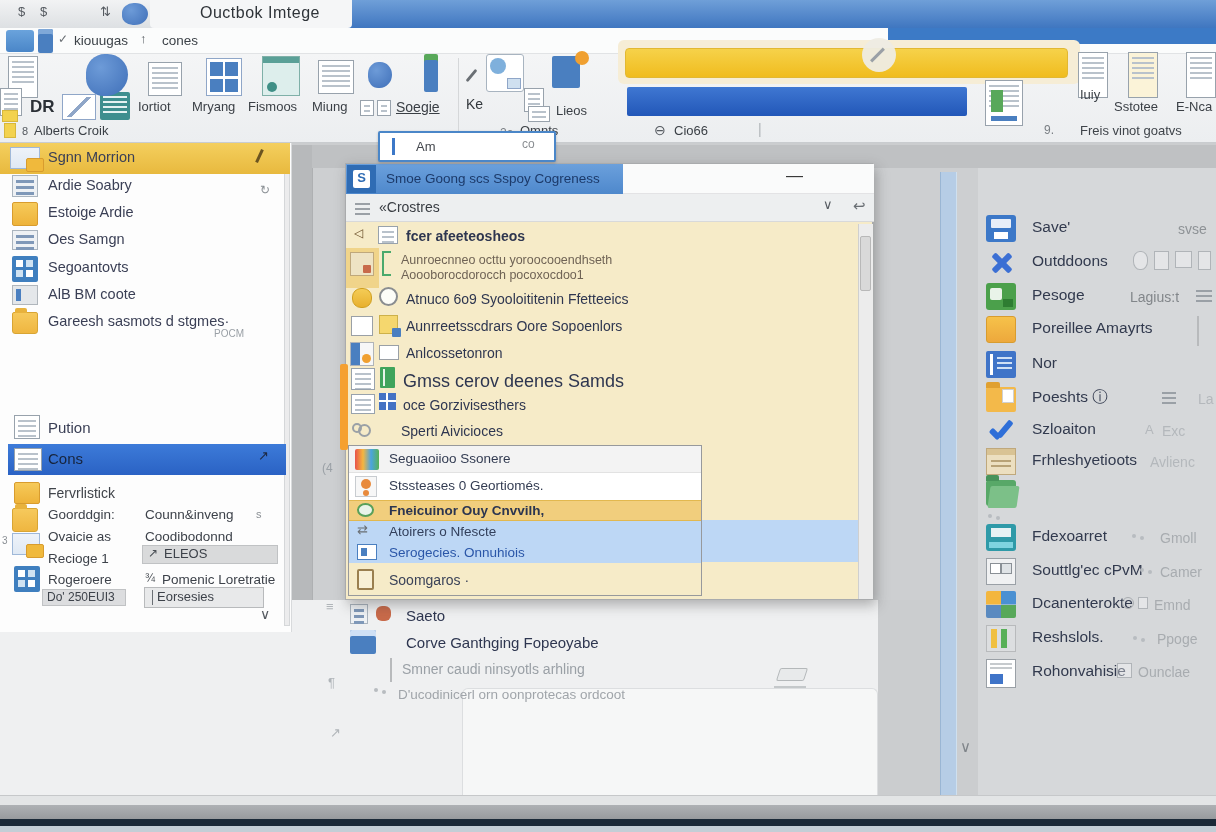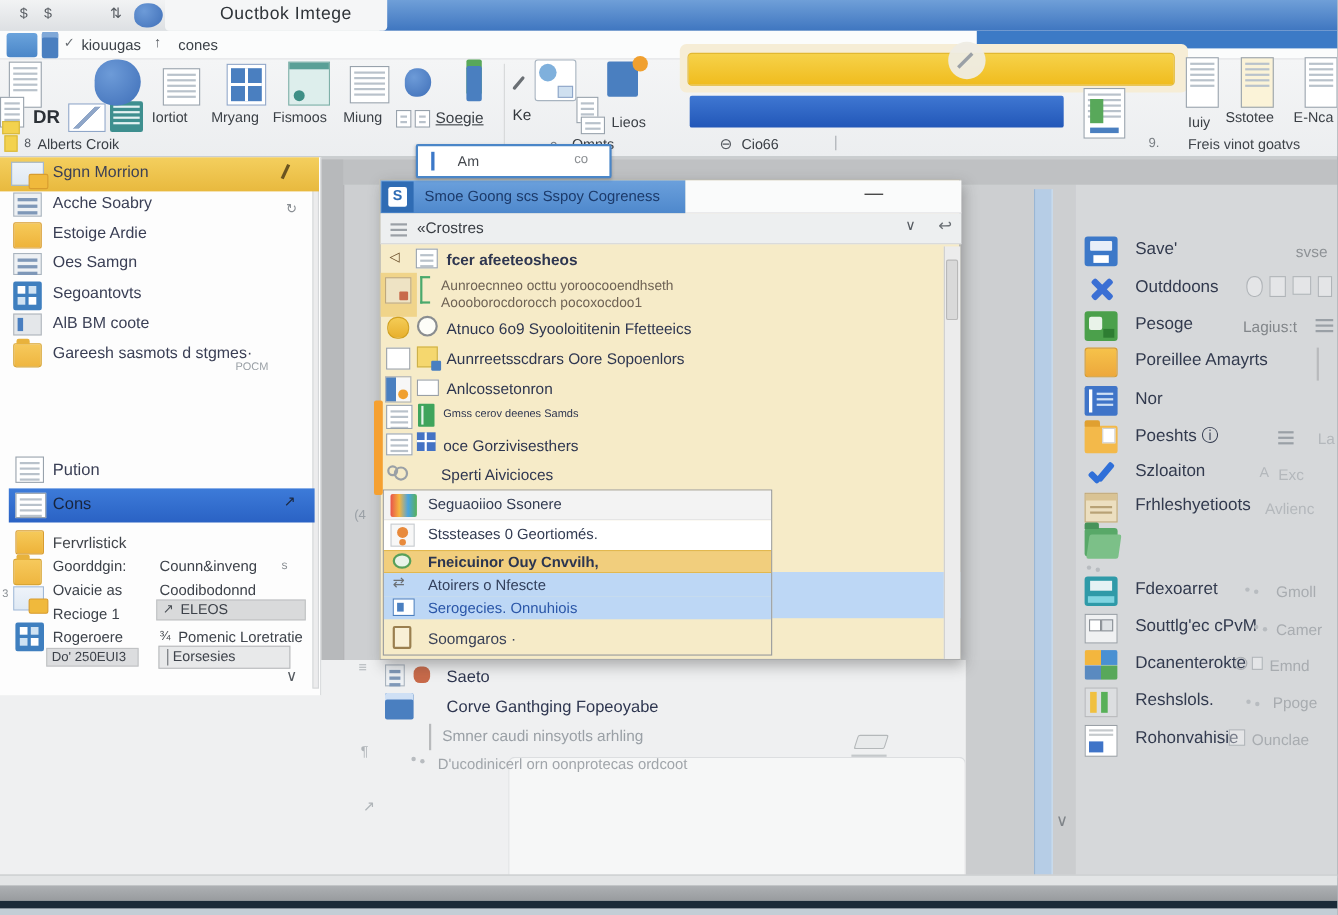--- a/index.html
+++ b/index.html
@@ -172,21 +172,21 @@
   <div class="ab" style="left:862px;top:38px;width:34px;height:34px;background:rgba(238,236,228,.95);border-radius:50%;"></div>
   <div class="ab" style="left:876px;top:46px;width:3px;height:18px;background:#9aa0a6;transform:rotate(45deg);"></div>
   <div class="ab" style="left:627px;top:87px;width:340px;height:29px;background:linear-gradient(#3f77d2,#2257b8);border-radius:2px;"></div>
 
   <div class="ab lines" style="left:985px;top:80px;width:38px;height:46px;"></div>
   <div class="ab" style="left:991px;top:90px;width:12px;height:22px;background:#58a85a;"></div>
   <div class="ab" style="left:991px;top:116px;width:26px;height:5px;background:#4a7fc0;"></div>
   <div class="ab lines" style="left:1078px;top:52px;width:30px;height:46px;"></div>
   <div class="ab lines" style="left:1128px;top:52px;width:30px;height:46px;background:#fbf3d8;"></div>
   <div class="ab lines" style="left:1186px;top:52px;width:30px;height:46px;"></div>
-  <div class="tx" style="left:1080px;top:104px;font-size:13px;color:#3a3f45;">Iuiy</div>
+  <div class="tx" style="left:1080px;top:88px;font-size:13px;color:#3a3f45;">Iuiy</div>
   <div class="tx" style="left:1114px;top:100px;font-size:13px;color:#3a3f45;">Sstotee</div>
   <div class="tx" style="left:1176px;top:100px;font-size:13px;color:#3a3f45;">E-Nca</div>
   <div class="tx" style="left:1044px;top:124px;font-size:12px;color:#7a7f84;">9.</div>
   <div class="tx" style="left:1080px;top:124px;font-size:13px;color:#3f444a;">Freis vinot goatvs</div>
 
   <div class="ab" style="left:4px;top:123px;width:12px;height:15px;background:#f3d24e;border:1px solid #d8b83c;"></div>
   <div class="tx" style="left:22px;top:125px;font-size:11px;color:#555a60;">8</div>
   <div class="tx" style="left:34px;top:124px;font-size:13px;color:#3b4046;">Alberts Croik</div>
   <div class="tx" style="left:520px;top:124px;font-size:13px;color:#3b4046;">Omnts</div>
   <div class="tx" style="left:654px;top:122px;font-size:14px;color:#555a60;">⊖</div>
@@ -208,21 +208,21 @@
   <div class="tx" style="left:330px;top:726px;font-size:13px;color:#b0b5b9;">↗</div>
 
   <div class="ab" style="left:0;top:143px;width:292px;height:489px;background:#fdfdfd;border-right:1px solid #d8dadc;z-index:5;"></div>
   <div class="ab" style="left:284px;top:148px;width:6px;height:478px;background:#ececed;border:1px solid #d5d7d9;z-index:6;"></div>
 
   <div class="ab" style="left:0;top:143px;width:290px;height:31px;background:linear-gradient(#f4cf5e,#e8b93e);z-index:6;"></div>
   <div class="ab" style="left:258px;top:149px;width:3px;height:14px;background:#6b5420;transform:rotate(25deg);z-index:7;"></div>
   <div class="ab sic1" style="left:10px;top:147px;width:30px;height:22px;z-index:7;"></div>
   <div class="tx" style="left:48px;top:149px;font-size:14.5px;color:#3a3f55;z-index:7;">Sgnn Morrion</div>
   <div class="ab sic2" style="left:12px;top:175px;width:26px;height:22px;z-index:7;"></div>
-  <div class="tx" style="left:48px;top:177px;font-size:14.5px;color:#3a3f55;z-index:7;">Acche Soabry</div>
+  <div class="tx" style="left:48px;top:177px;font-size:14.5px;color:#3a3f55;z-index:7;">Ardie Soabry</div>
   <div class="ab sic3" style="left:12px;top:202px;width:26px;height:24px;z-index:7;"></div>
   <div class="tx" style="left:48px;top:204px;font-size:14.5px;color:#3a3f55;z-index:7;">Estoige Ardie</div>
   <div class="ab sic2" style="left:12px;top:230px;width:26px;height:20px;z-index:7;"></div>
   <div class="tx" style="left:48px;top:231px;font-size:14.5px;color:#3a3f55;z-index:7;">Oes Samgn</div>
   <div class="ab sic5" style="left:12px;top:256px;width:26px;height:26px;z-index:7;"></div>
   <div class="tx" style="left:48px;top:259px;font-size:14.5px;color:#3a3f55;z-index:7;">Segoantovts</div>
   <div class="ab sic6" style="left:12px;top:285px;width:26px;height:20px;z-index:7;"></div>
   <div class="tx" style="left:48px;top:286px;font-size:14.5px;color:#3a3f55;z-index:7;">AlB BM coote</div>
   <div class="ab sic7" style="left:12px;top:312px;width:26px;height:22px;z-index:7;"></div>
   <div class="tx" style="left:48px;top:313px;font-size:14.5px;color:#3a3f55;z-index:7;">Gareesh sasmots d stgmes·</div>
@@ -298,21 +298,21 @@
     <div class="ab wbox" style="left:5px;top:152px;width:22px;height:20px;"></div>
     <div class="ab note" style="left:33px;top:151px;width:19px;height:19px;"></div>
     <div class="tx" style="left:60px;top:154px;font-size:14px;color:#2e3650;">Aunrreetsscdrars Oore Sopoenlors</div>
 
     <div class="ab split" style="left:4px;top:178px;width:24px;height:24px;"></div>
     <div class="ab wbox" style="left:33px;top:181px;width:20px;height:15px;"></div>
     <div class="tx" style="left:60px;top:181px;font-size:14px;color:#2e3650;">Anlcossetonron</div>
 
     <div class="ab lines" style="left:5px;top:204px;width:24px;height:22px;"></div>
     <div class="ab bookg" style="left:34px;top:203px;width:15px;height:21px;"></div>
-    <div class="tx" style="left:57px;top:207px;font-size:10px;color:#2e3650;">Gmss cerov deenes Samds</div>
+    <div class="tx" style="left:57px;top:207px;font-size:18px;color:#2e3650;">Gmss cerov deenes Samds</div>
 
     <div class="ab lines" style="left:5px;top:230px;width:24px;height:20px;"></div>
     <div class="ab gridb" style="left:33px;top:229px;width:17px;height:17px;"></div>
     <div class="tx" style="left:57px;top:233px;font-size:14px;color:#2e3650;">oce Gorzivisesthers</div>
 
     <div class="ab glass" style="left:6px;top:259px;width:10px;height:10px;"></div>
     <div class="tx" style="left:55px;top:259px;font-size:14px;color:#2e3650;">Sperti Aivicioces</div>
 
     <div class="ab" style="left:356px;top:356px;width:171px;height:42px;background:#bdd7f5;"></div>
 

